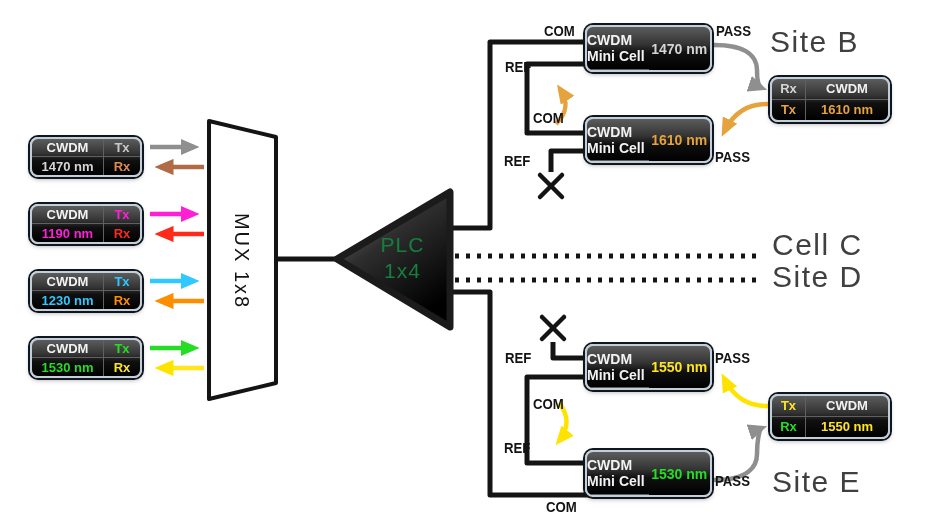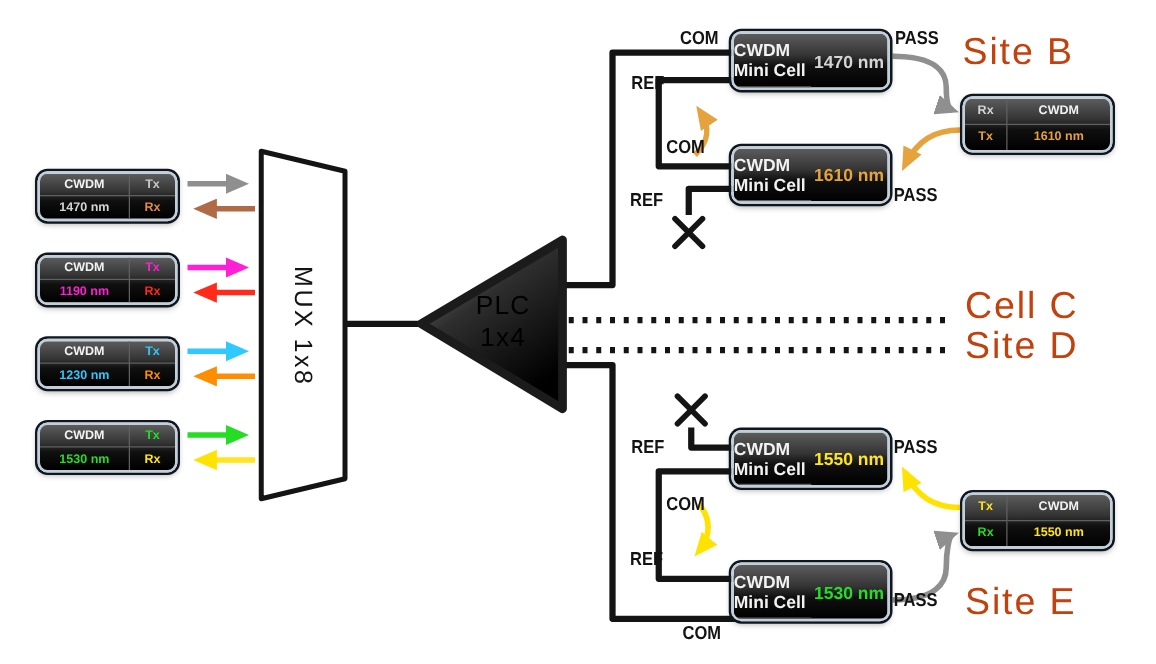--- a/index.html
+++ b/index.html
@@ -7,30 +7,30 @@
   .stage{position:relative;width:925px;height:531px;background:#fff}
   svg.wires{position:absolute;left:0;top:0;z-index:1}
 
   .fiber{stroke:#141414;stroke-width:5;fill:none;stroke-linejoin:round}
   .dotted{stroke-dasharray:4 7}
   .xmark{stroke-width:4.5;stroke-linecap:round}
   .arrow{stroke-width:4.5;fill:none;stroke-linecap:butt}
   .muxShape{fill:#ffffff;stroke:#141414;stroke-width:4;stroke-linejoin:round}
   .plcShape{fill:url(#plcGrad);stroke:#1b1b1b;stroke-width:7;stroke-linejoin:round}
 
-  .site-title{position:absolute;z-index:3;font-size:30px;letter-spacing:1.5px;color:#c2410c;white-space:nowrap}
+  .site-title{position:absolute;z-index:3;font-size:30px;letter-spacing:1.5px;color:#404040;white-space:nowrap}
   .port-label{position:absolute;z-index:3;font-size:15px;font-weight:700;color:#131313;transform:scaleX(.88);transform-origin:left center;white-space:nowrap}
 
   .mux-label{position:absolute;left:182px;top:249px;width:120px;height:24px;z-index:2;display:flex;align-items:center;justify-content:center;font-size:20px;letter-spacing:2px;color:#141414;transform:rotate(90deg);white-space:nowrap}
-  .plc-label{position:absolute;left:365px;top:232px;width:75px;z-index:2;display:flex;flex-direction:column;align-items:center;color:#000000;font-size:21px;line-height:26px;letter-spacing:1px}
+  .plc-label{position:absolute;left:365px;top:232px;width:75px;z-index:2;display:flex;flex-direction:column;align-items:center;color:#15803d;font-size:21px;line-height:26px;letter-spacing:1px}
 
   .mod{position:absolute;z-index:2;border-radius:8px;border:2px solid #c2cfd9;
        box-shadow:0 0 0 2px #10161f,0 2px 5px rgba(0,0,0,.35);
        background:linear-gradient(180deg,#5c5c5c 0%,#343434 40%,#101010 60%,#000 100%);overflow:hidden}
-  .mod .cell{display:flex;align-items:center;justify-content:center;font-size:10px;font-weight:700;white-space:nowrap}
+  .mod .cell{display:flex;align-items:center;justify-content:center;font-size:13px;font-weight:700;white-space:nowrap}
   .siteA{display:grid;grid-template-columns:1fr 36px;grid-template-rows:1fr 1fr}
   .siteA .cell:nth-child(1){border-right:1px solid #606060;border-bottom:1px solid #606060}
   .siteA .cell:nth-child(2){border-bottom:1px solid #606060}
   .siteA .cell:nth-child(3){border-right:1px solid #606060}
   .trx{display:grid;grid-template-columns:34px 1fr;grid-template-rows:1fr 1fr}
   .trx .cell:nth-child(1){border-right:1px solid #606060;border-bottom:1px solid #606060}
   .trx .cell:nth-child(2){border-bottom:1px solid #606060}
   .trx .cell:nth-child(3){border-right:1px solid #606060}
   .minicell{display:flex;flex-direction:row}
   .mc-row{flex:1;display:flex;align-items:center;justify-content:center;font-size:14px;font-weight:700}

